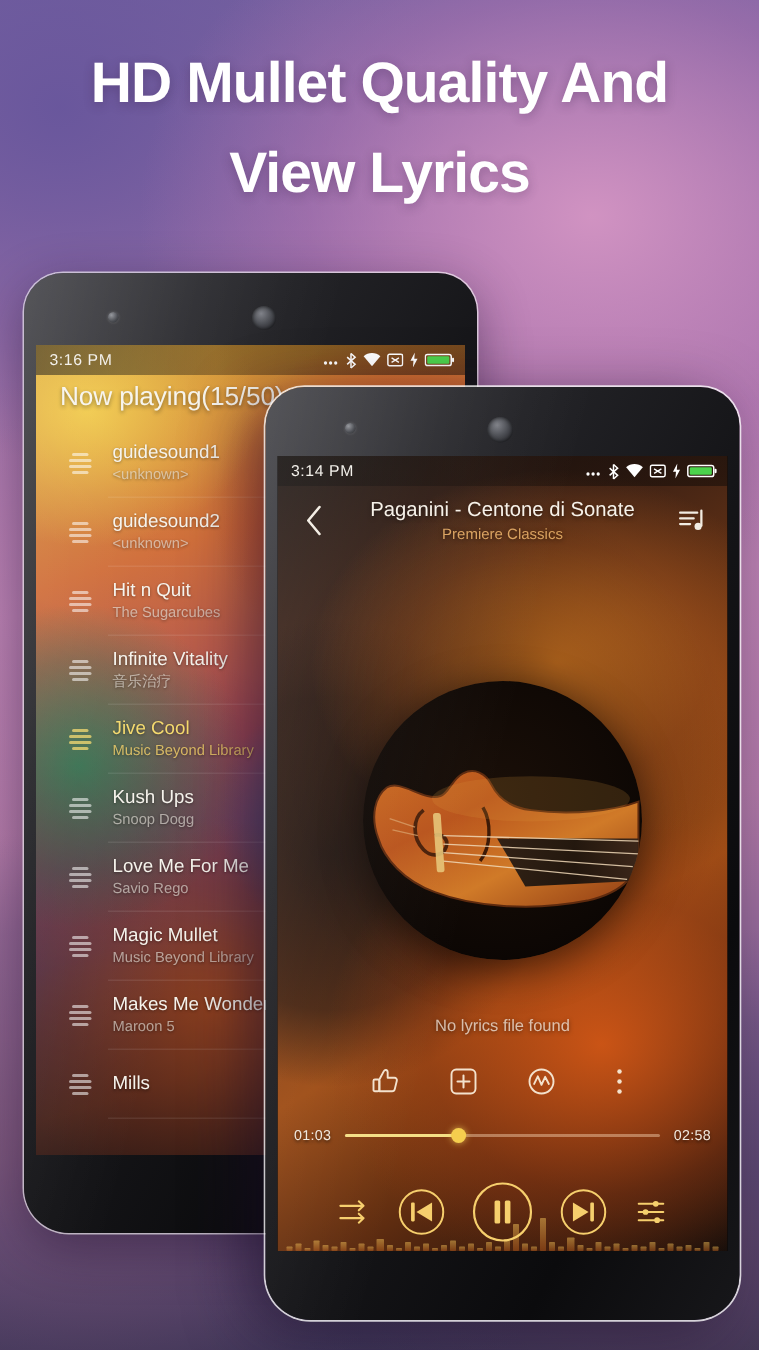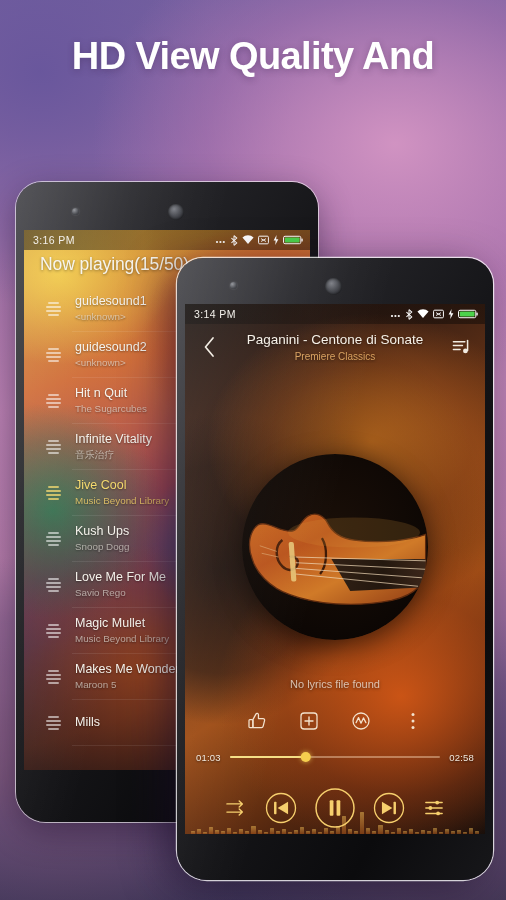--- a/index.html
+++ b/index.html
@@ -191,21 +191,22 @@
 
   .visualizer { position:absolute; left:0; right:0; bottom:0; height:44px; z-index:4;
     display:flex; align-items:flex-end; gap:2px; padding:0 6px; opacity:0.5; }
   .visualizer i { flex:1; background:linear-gradient(180deg,#f3c35a,#b0581b);
     border-radius:0.5px; }
 </style>
 </head>
 <body>
 
 <div class="headline">
-  <span>HD View Quality And</span>
+  <span>HD Mullet Quality And</span>
+  <span>View Lyrics</span>
 </div>
 
 <div class="phone" id="phone-left">
   <div class="shell"></div>
   <div class="sensor"></div>
   <div class="earpiece"></div>
 
   <div class="screen">
     <div id="left-content"></div>
 

